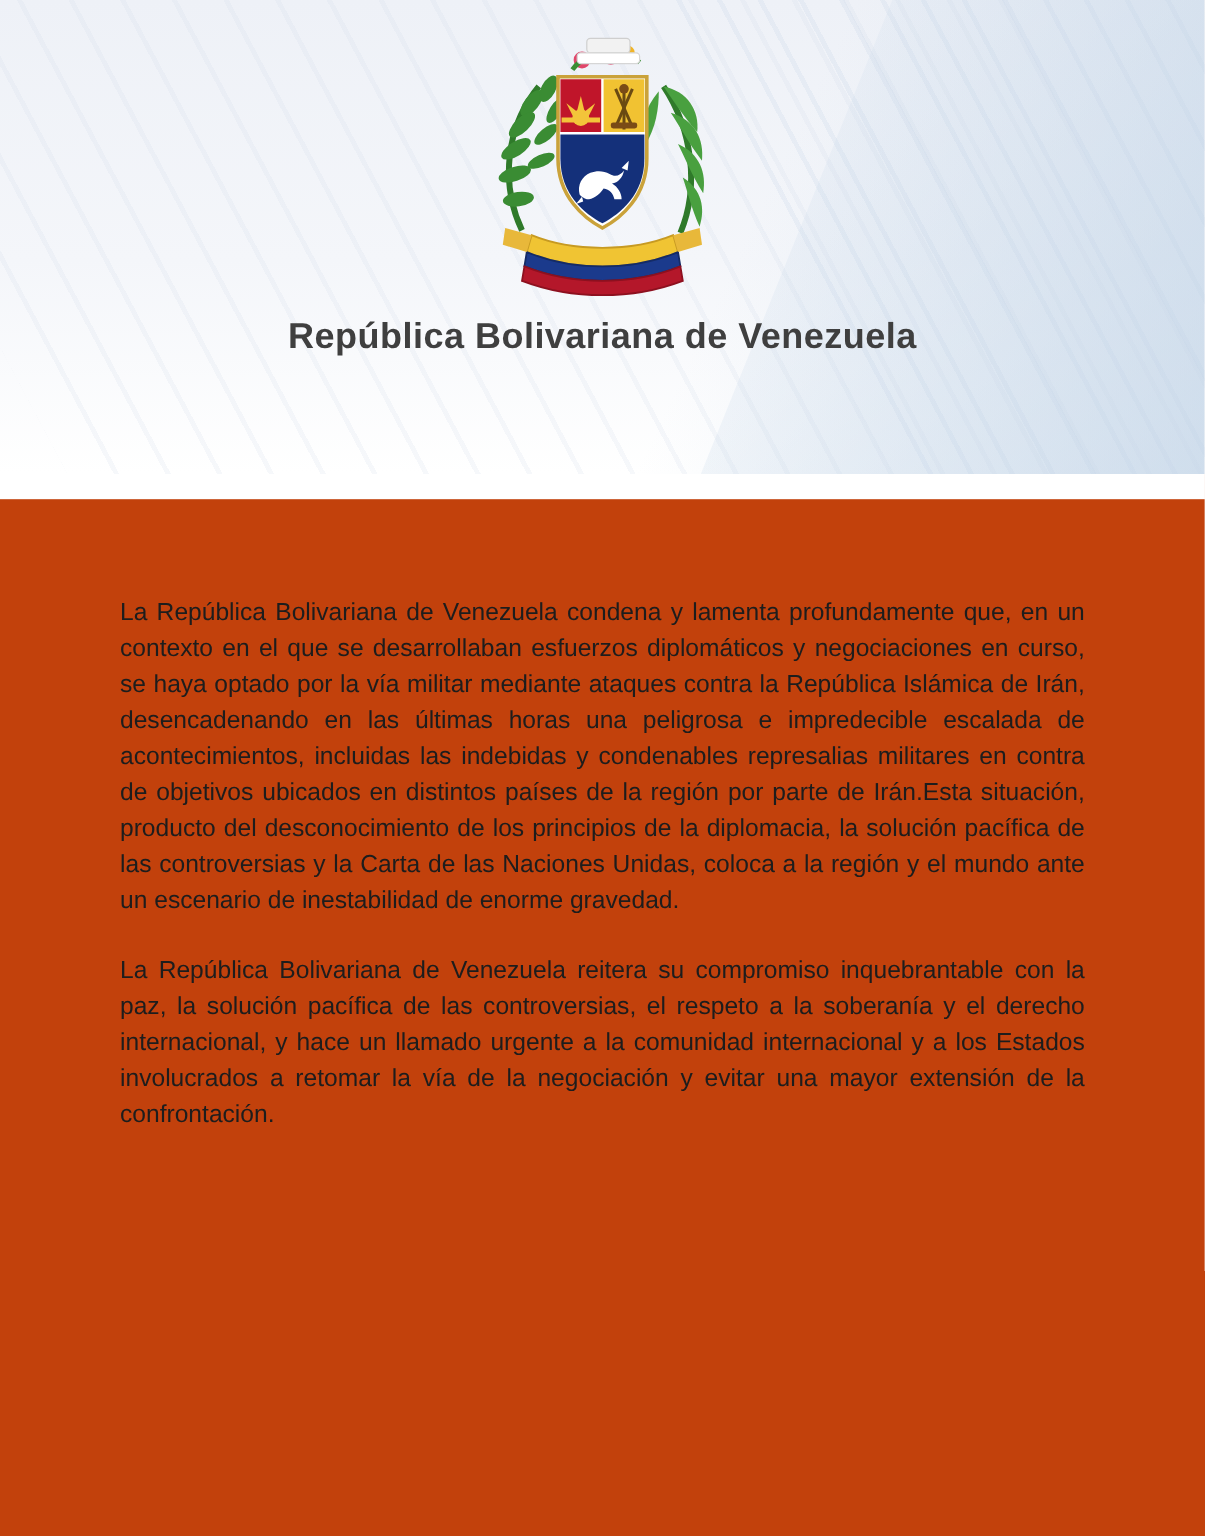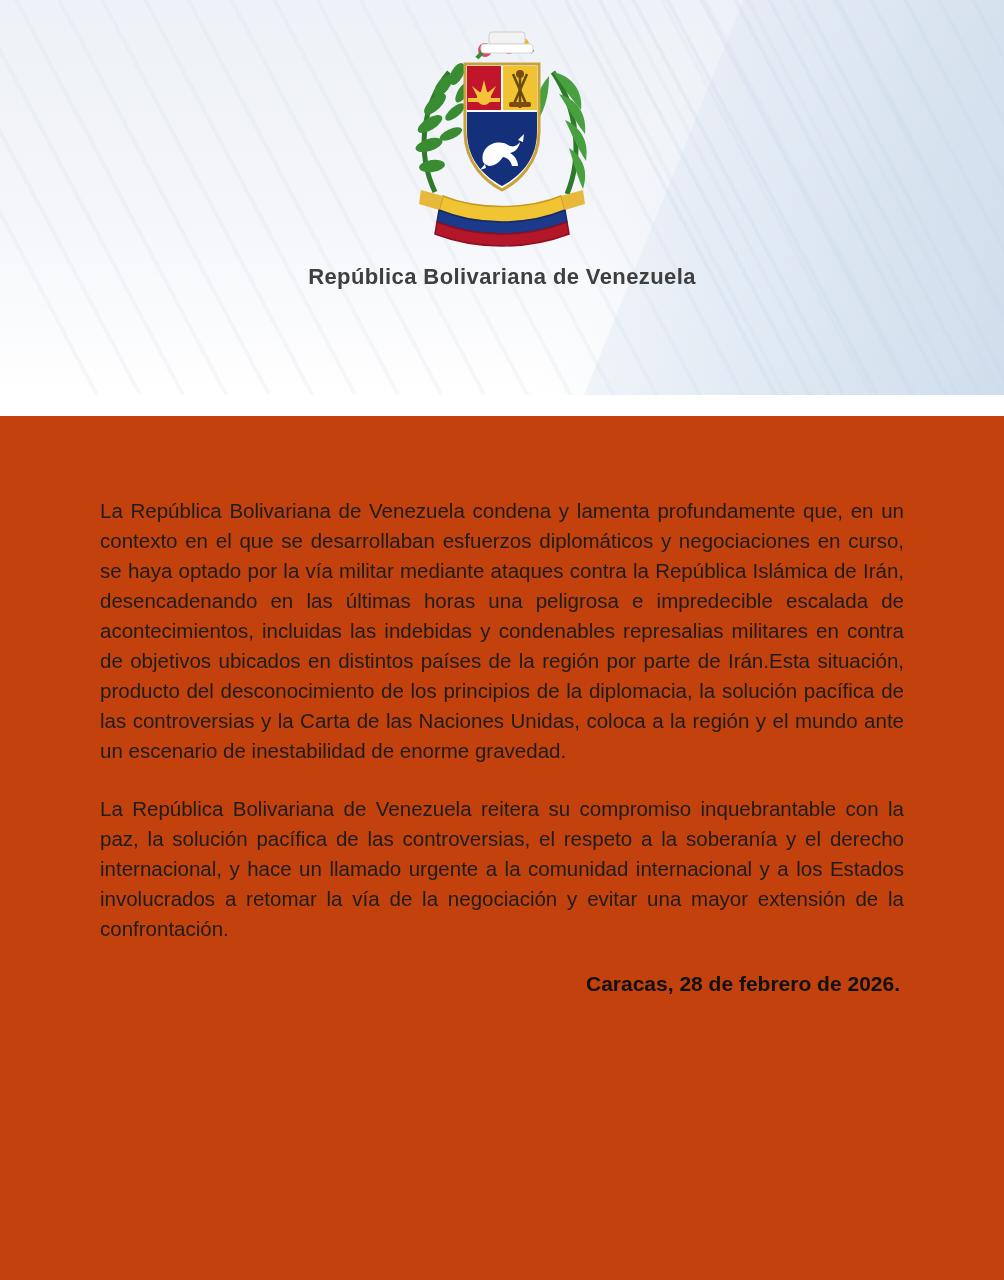--- a/index.html
+++ b/index.html
@@ -83,21 +83,21 @@
     height: 250px;
   }
 
   
   .country-line {
     position: absolute;
     top: 264px;
     left: 0;
     width: 1004px;
     text-align: center;
-    font-size: 22px;
+    font-size: 30px;
     font-weight: 700;
     letter-spacing: 0.4px;
     color: #3f3f3f;
   }
   .doc-title {
     position: absolute;
     top: 302px;
     left: 0;
     width: 1004px;
     text-align: center;
@@ -227,15 +227,14 @@
   </svg>
 
   <div class="country-line">República Bolivariana de Venezuela</div>
 
 </div>
 
 <div class="body-area">
   <div class="content">
     <p class="para">La República Bolivariana de Venezuela condena y lamenta profundamente que, en un contexto en el que se desarrollaban esfuerzos diplomáticos y negociaciones en curso, se haya optado por la vía militar mediante ataques contra la República Islámica de Irán, desencadenando en las últimas horas una peligrosa e impredecible escalada de acontecimientos, incluidas las indebidas y condenables  represalias militares en contra de objetivos ubicados en distintos países de la región por parte de Irán.Esta situación, producto del desconocimiento de los principios de la diplomacia, la solución pacífica de las controversias y la Carta de las Naciones Unidas, coloca a la región y el mundo ante un escenario de inestabilidad de enorme gravedad.</p>
     <p class="para">La República Bolivariana de Venezuela reitera su compromiso inquebrantable con la paz, la solución pacífica de las controversias, el respeto a la soberanía y el derecho internacional, y hace un llamado urgente a la comunidad internacional y a los Estados involucrados a retomar la vía de la negociación y evitar una mayor extensión de la confrontación.</p>
-    <div class="signoff">Caracas, 28 de febrero de 2026.</div>
   </div>
 </div>
 
 </body></html>

